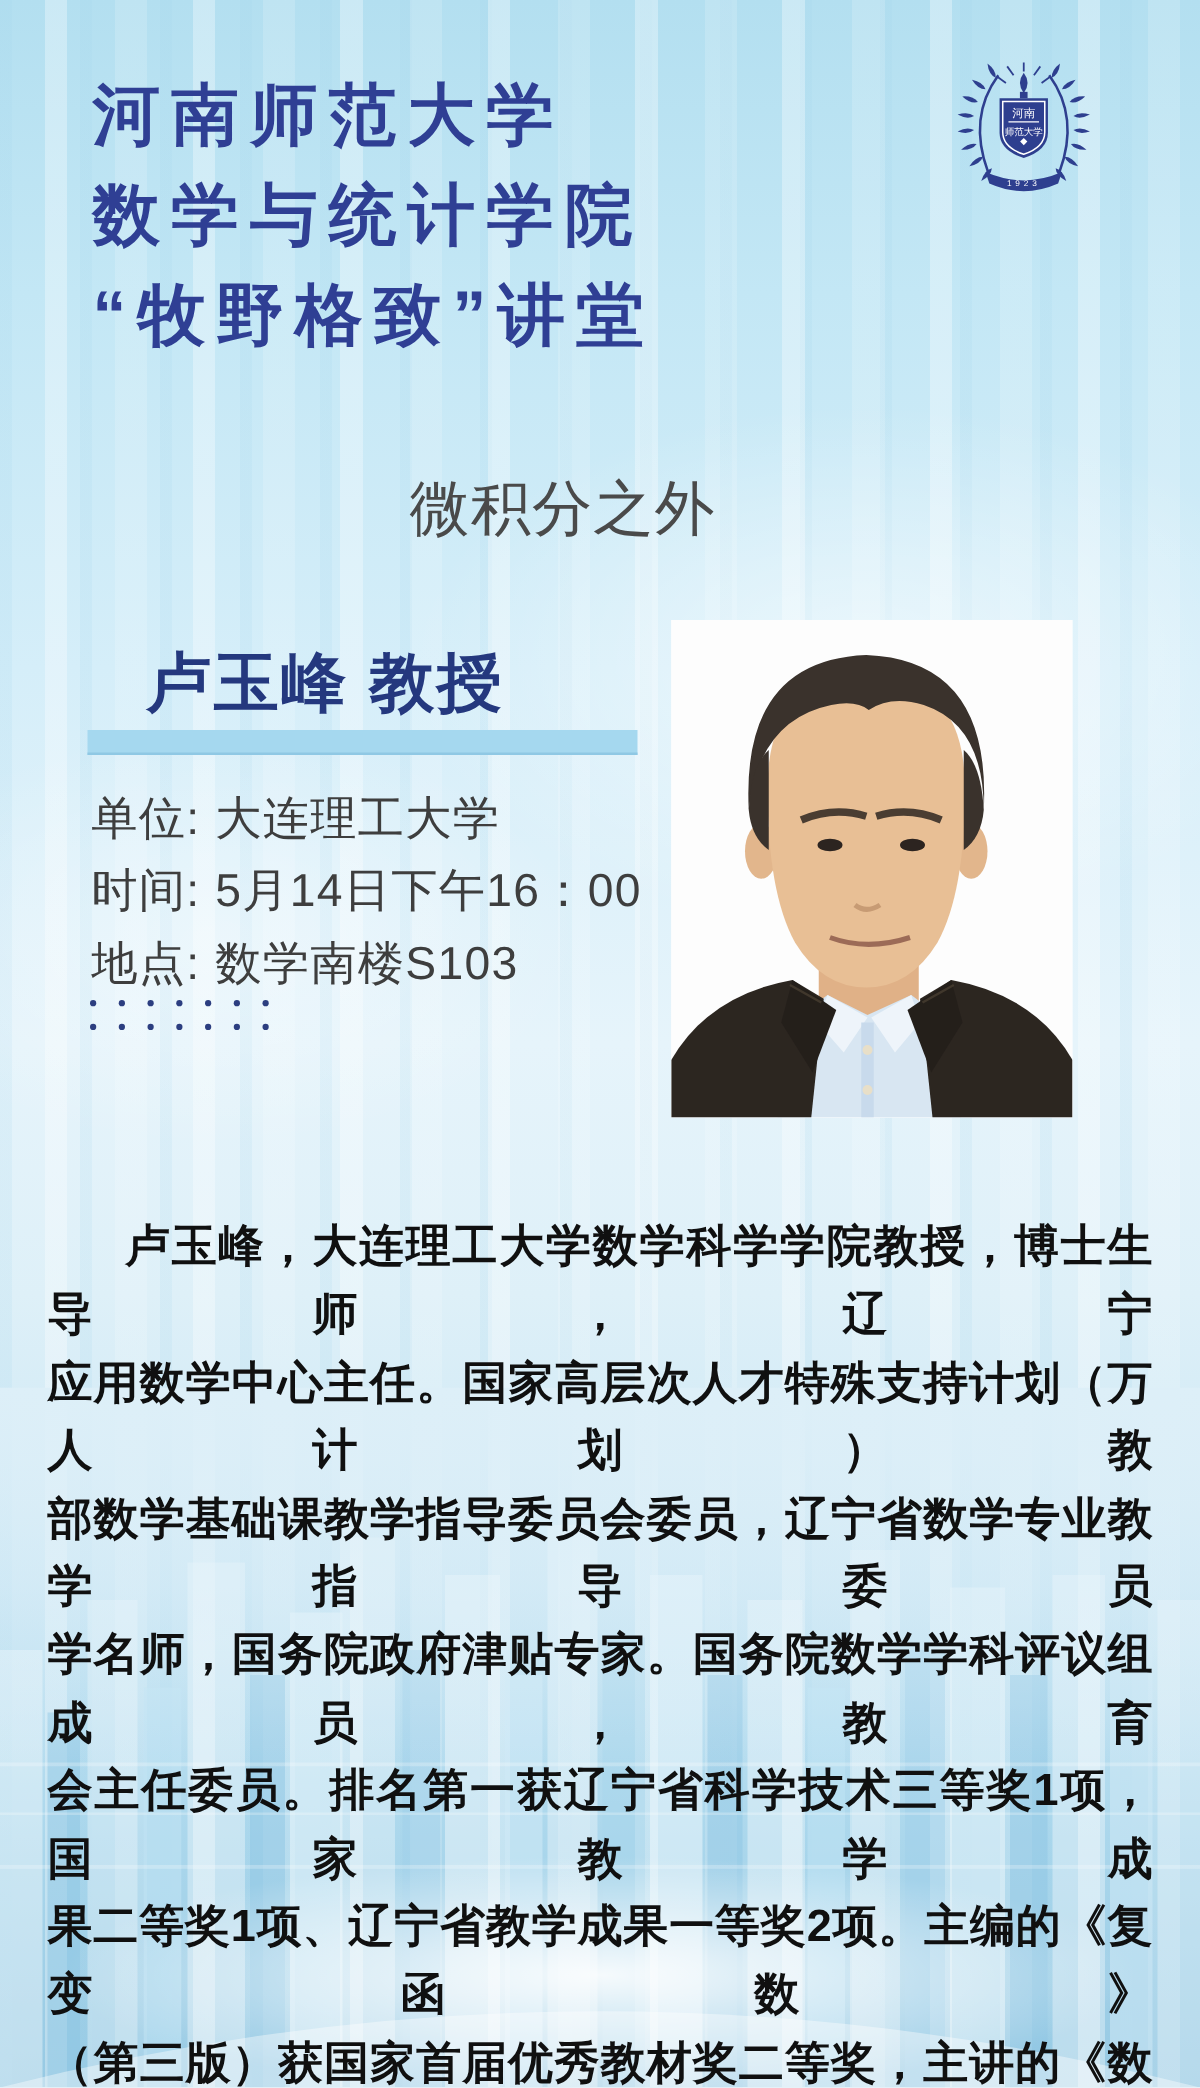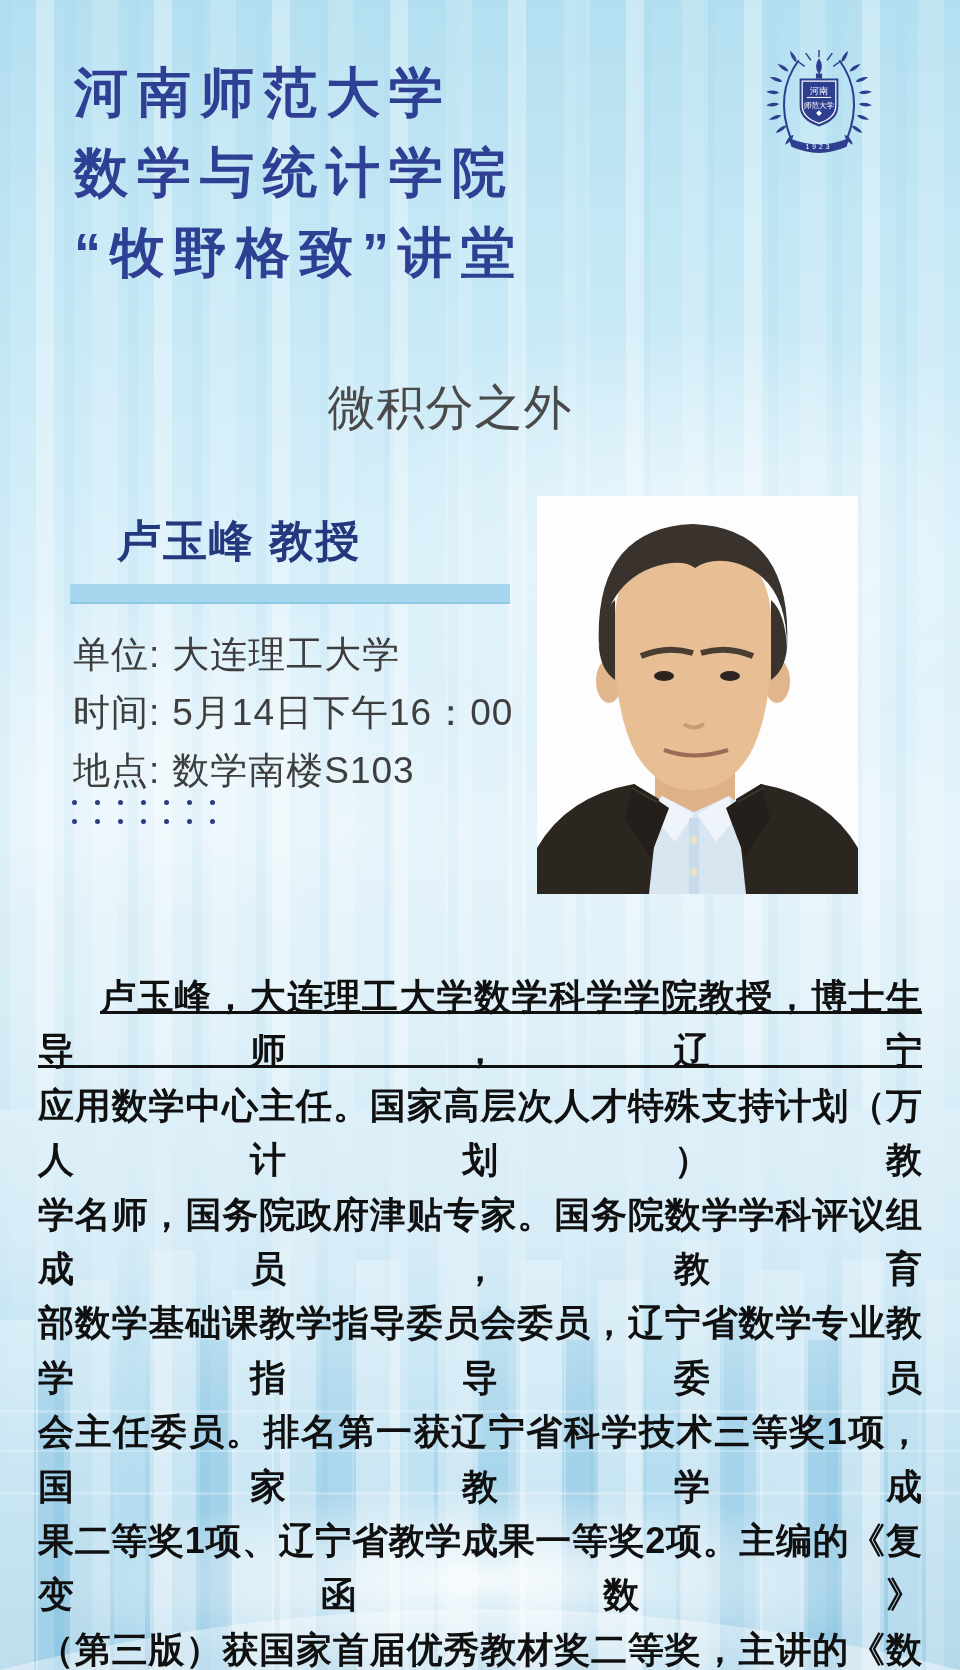--- a/index.html
+++ b/index.html
@@ -33,41 +33,41 @@
   .cityscape{position:absolute;left:0;bottom:0;width:960px;height:560px;}
 
   .org-block{position:absolute;left:74px;top:52px;line-height:80px;
     font-size:54px;font-weight:900;letter-spacing:9px;color:#2f3f94;white-space:nowrap;}
   .logo{position:absolute;left:766px;top:48px;width:106px;height:106px;}
 
   .lecture-title{position:absolute;left:0;top:384px;width:900px;text-align:center;
     font-size:48px;font-weight:400;letter-spacing:1px;color:#4a4a4a;line-height:1;}
 
   .speaker-name{position:absolute;left:117px;top:512px;
-    font-size:44px;font-weight:800;color:#24387e;letter-spacing:2px;white-space:nowrap;}
+    font-size:52px;font-weight:800;color:#24387e;letter-spacing:2px;white-space:nowrap;}
   .bar{position:absolute;left:70px;top:584px;width:440px;height:18px;
     background:#a5d8ef;border-bottom:2px solid #8fc8e4;}
 
   .info{position:absolute;left:73px;top:636px;}
   .info-row{font-size:37px;font-weight:400;color:#3e3e3e;line-height:38px;
     margin-bottom:20px;white-space:nowrap;letter-spacing:1px;}
   .info-row .lbl{margin-right:12px;}
 
   .dots{position:absolute;left:72px;top:800px;}
   .dots .row{display:flex;gap:18px;margin-bottom:14px;}
   .dot{width:5px;height:5px;border-radius:50%;background:#2c3e80;display:block;}
 
   .photo{position:absolute;left:537px;top:496px;width:321px;height:398px;background:#fdfdfd;}
   .photo svg{display:block;width:100%;height:100%;}
 
   .bio{position:absolute;left:38px;top:970px;width:884px;
     font-size:36px;line-height:54.4px;color:#101010;font-weight:600;
     font-family:"Liberation Sans","DejaVu Sans",sans-serif;}
   .bio-line{text-align:justify;text-align-last:justify;white-space:normal;}
-  .bio-line.first{text-indent:62px;text-decoration:underline;}
+  .bio-line.first{text-indent:62px;}
 </style>
 </head>
 <body>
 
 <div class="poster">
 
   <div class="stripes"></div>
   <div class="glow"></div>
 
   <svg class="cityscape" viewBox="0 0 960 560" preserveAspectRatio="none">
@@ -229,21 +229,21 @@
       <path d="M97 288 L132 312 L113 362 L88 322 Z" fill="#241f1a"></path>
       <path d="M224 288 L189 312 L208 362 L233 322 Z" fill="#241f1a"></path>
       <path d="M95 292 L120 306" stroke="#544838" stroke-width="2" opacity="0.6"></path>
       <path d="M226 292 L201 306" stroke="#544838" stroke-width="2" opacity="0.6"></path>
     </svg>
   </div>
 
   <div class="bio">
     <div class="bio-line first">卢玉峰，大连理工大学数学科学学院教授，博士生导师，辽宁</div>
     <div class="bio-line">应用数学中心主任。国家高层次人才特殊支持计划（万人计划）教</div>
+    <div class="bio-line">部数学基础课教学指导委员会委员，辽宁省数学专业教学指导委员</div>
     <div class="bio-line">学名师，国务院政府津贴专家。国务院数学学科评议组成员，教育</div>
-    <div class="bio-line">部数学基础课教学指导委员会委员，辽宁省数学专业教学指导委员</div>
     <div class="bio-line">会主任委员。排名第一获辽宁省科学技术三等奖1项，国家教学成</div>
     <div class="bio-line">果二等奖1项、辽宁省教学成果一等奖2项。主编的《复变函数》</div>
     <div class="bio-line">（第三版）获国家首届优秀教材奖二等奖，主讲的《数学分析》获</div>
 
   </div>
 
 </div>
 
 </body></html>

